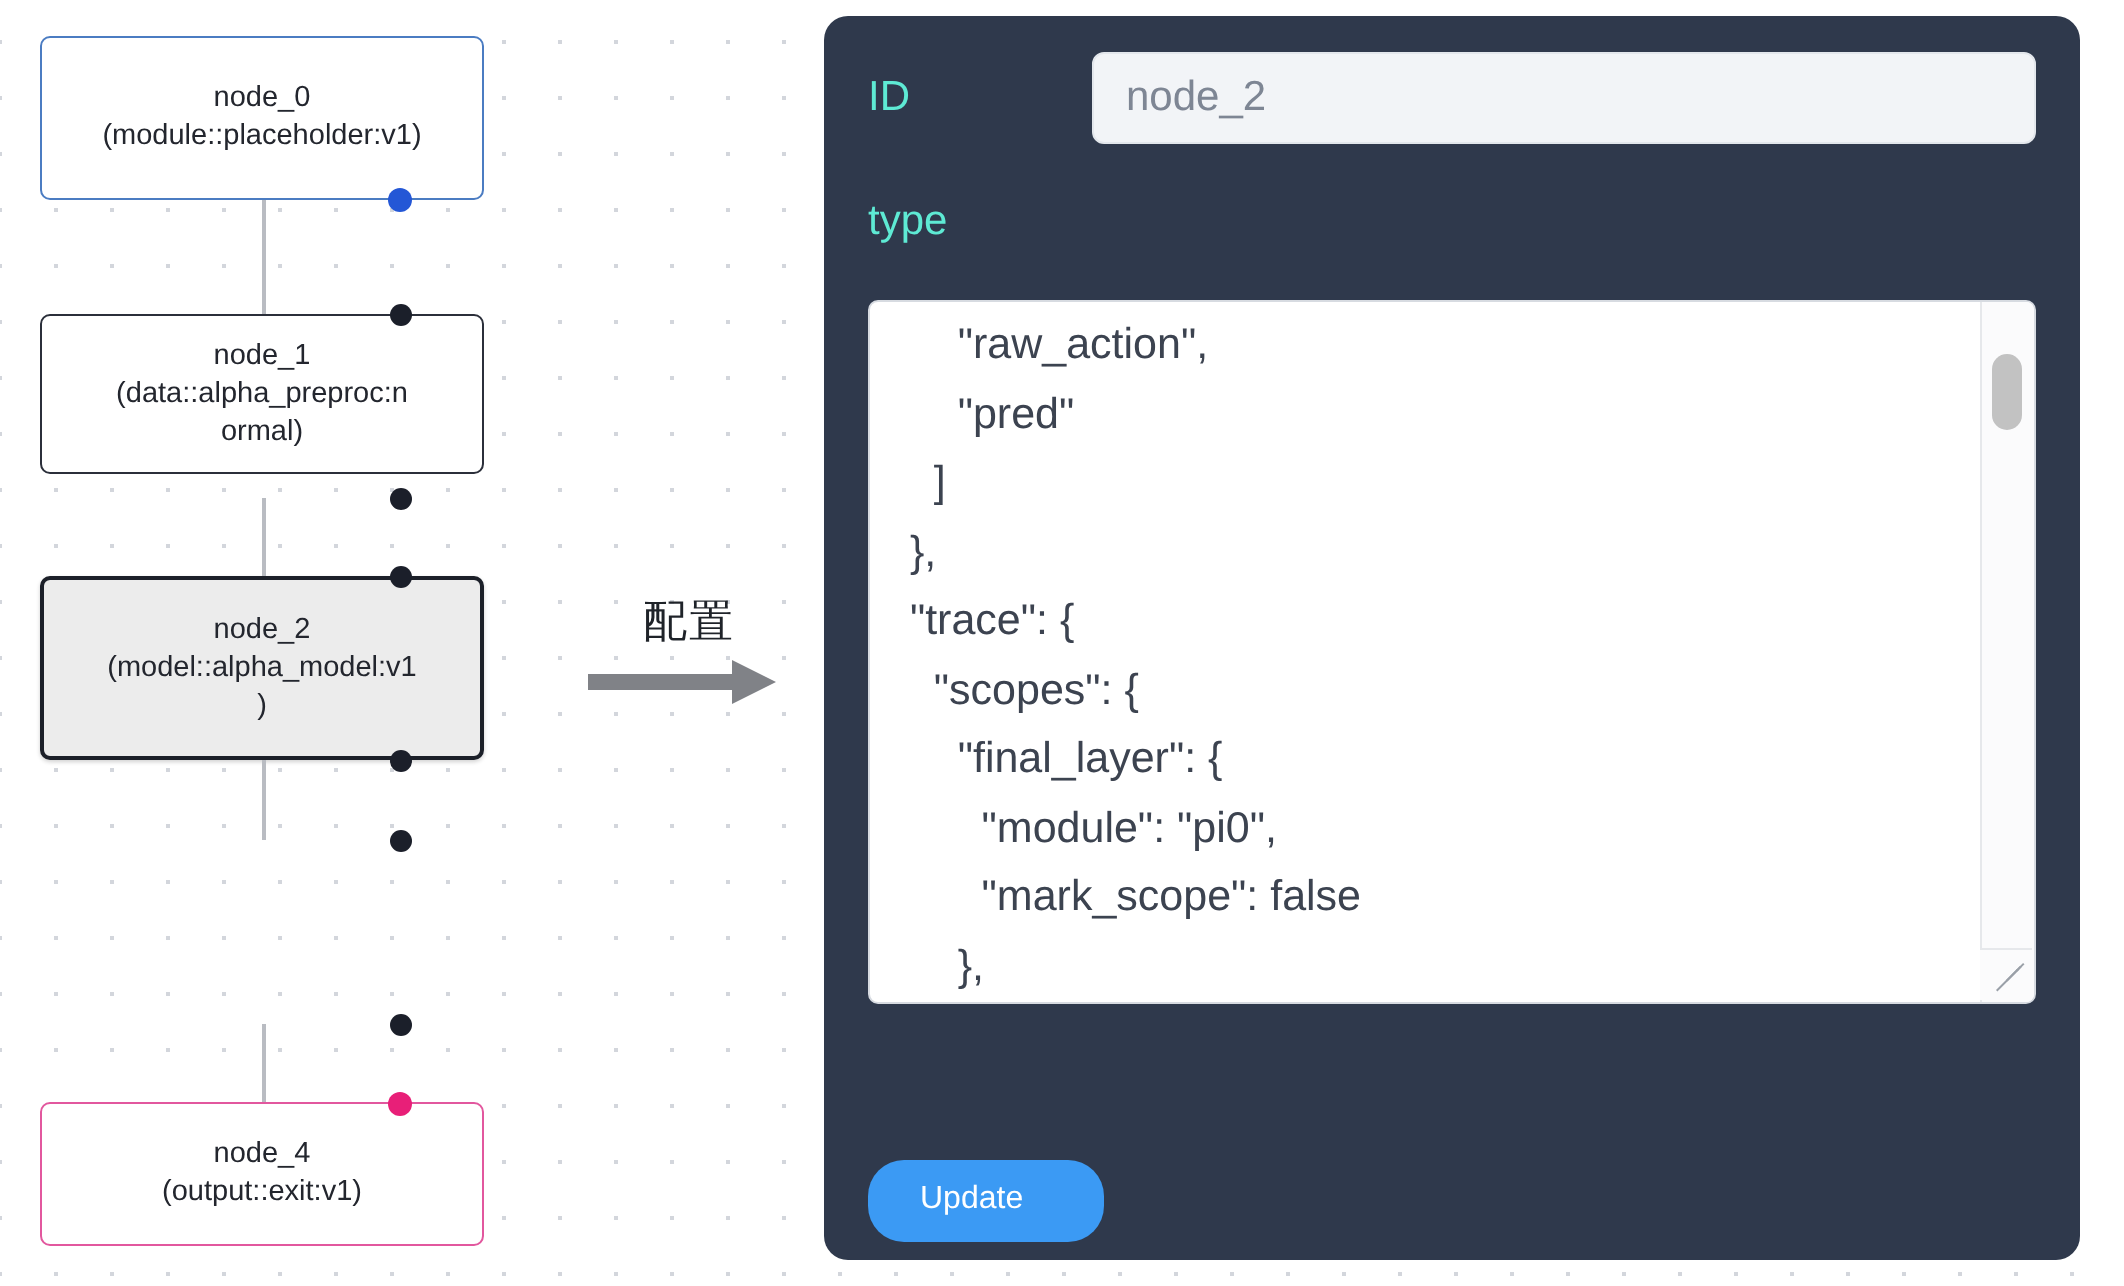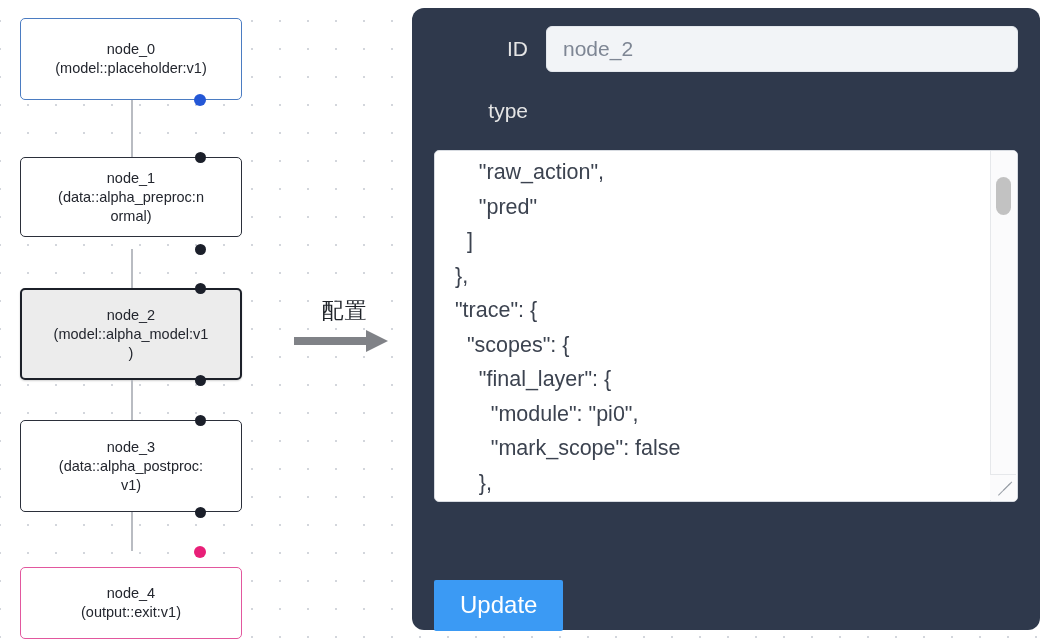--- a/index.html
+++ b/index.html
@@ -100,23 +100,23 @@
     left: 412px; top: 8px;
     width: 628px; height: 622px;
     background: #2f394c;
     border-radius: 12px;
     padding: 18px 22px 0 22px;
   }
   .field-row { display: flex; align-items: flex-start; margin-bottom: 16px; }
   .field-label {
     width: 112px;
     flex: 0 0 112px;
-    text-align: right;
+    text-align: left;
     padding-right: 18px;
-    color: #e5e5e5;
+    color: #5eead4;
     font-size: 21px;
     line-height: 46px;
   }
   .field-label.config-label { line-height: 44px; }
   .text-input {
     flex: 1;
     height: 46px;
     background: #f2f4f7;
     border: 1px solid #e3e7ec;
     border-radius: 6px;
@@ -178,70 +178,65 @@
   .cfg-resize i.l1 { width: 15px; right: 3px; bottom: 4px; }
   .cfg-resize i.l2 { width: 10px; right: 3px; bottom: 9px; }
   .cfg-resize i.l3 { width: 5px;  right: 3px; bottom: 14px; }
 
   #update-button {
     position: absolute;
     left: 22px; top: 572px;
     background: #3b9af4;
     color: #ffffff;
     border: none;
-    border-radius: 2px;
-    font-size: 24px;
-    font-family: "Liberation Sans", sans-serif;
-    padding: 11px 26px 12px 26px;
+    border-radius: 18px;
+    font-size: 16px;
+    font-family: "Liberation Sans", sans-serif;
+    padding: 11px 40px 12px 26px;
     cursor: pointer;
   }
 </style>
 </head>
 <body>
 
 <div id="root">
 
   <div id="graph-canvas">
 
     <div class="edge" style="top:100px;height:57px;"></div>
     <div class="edge" style="top:249px;height:39px;"></div>
     <div class="edge" style="top:380px;height:40px;"></div>
     <div class="edge" style="top:512px;height:39px;"></div>
 
     <div class="node input-node" style="top:18px;height:82px;">
       <span class="node-text">node_0
-(model::placeholder:v1)</span>
+(module::placeholder:v1)</span>
     </div>
     <div class="handle blue" style="top:94px;"></div>
 
     <div class="node" style="top:157px;height:80px;">
       <span class="node-text">node_1
 (data::alpha_preproc:n
 ormal)</span>
     </div>
     <div class="handle" style="top:152px;"></div>
     <div class="handle" style="top:244px;"></div>
 
     <div class="node selected" style="top:288px;height:92px;">
       <span class="node-text">node_2
 (model::alpha_model:v1
 )</span>
     </div>
     <div class="handle" style="top:283px;"></div>
     <div class="handle" style="top:375px;"></div>
 
-    <div class="node" style="top:420px;height:92px;">
-      <span class="node-text">node_3
-(data::alpha_postproc:
-v1)</span>
-    </div>
     <div class="handle" style="top:415px;"></div>
     <div class="handle" style="top:507px;"></div>
 
-    <div class="node output-node" style="top:551px;height:72px;margin-top:16px;">
+    <div class="node output-node" style="top:551px;height:72px;">
       <span class="node-text">node_4
 (output::exit:v1)</span>
     </div>
     <div class="handle pink" style="top:546px;"></div>
   </div>
 
   <div id="transition">
     <div class="cn-label">配置</div>
     <div class="arrow-wrap">
       <span class="arrow-shaft"></span>

